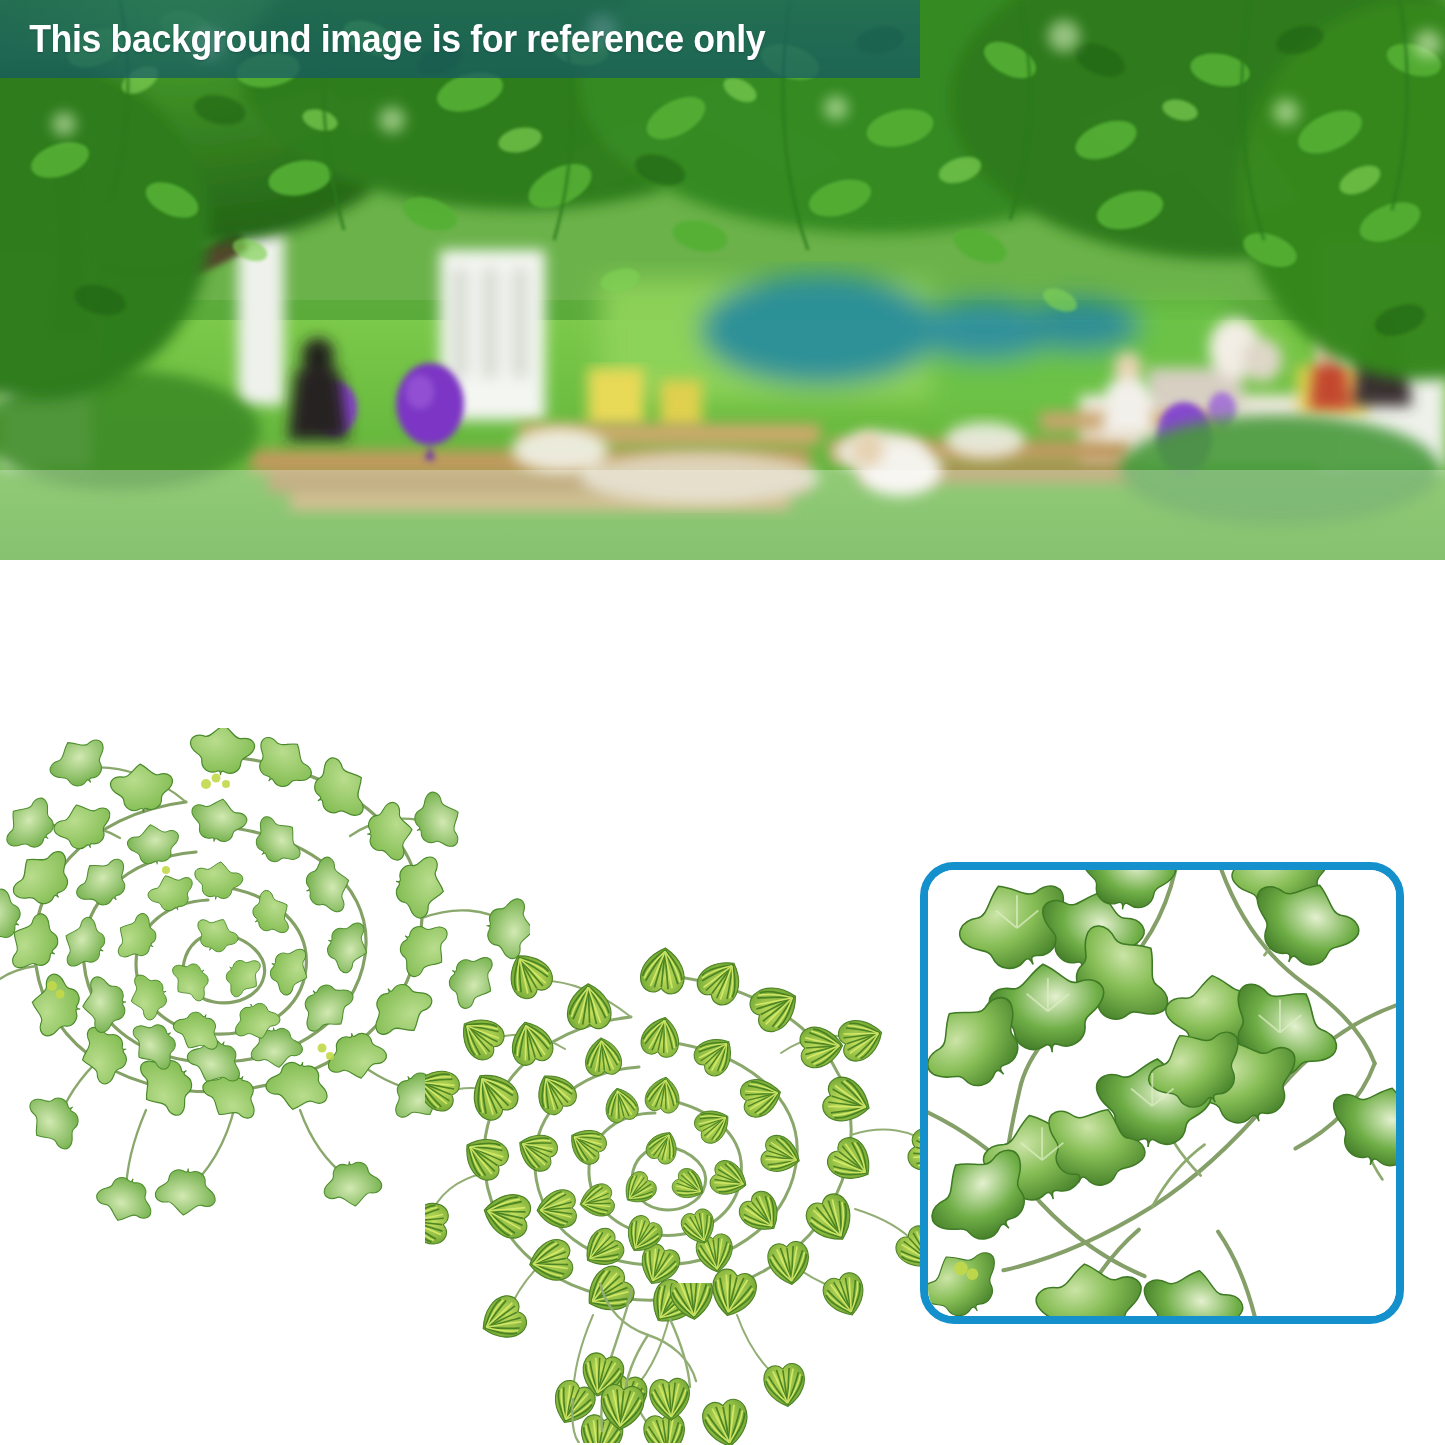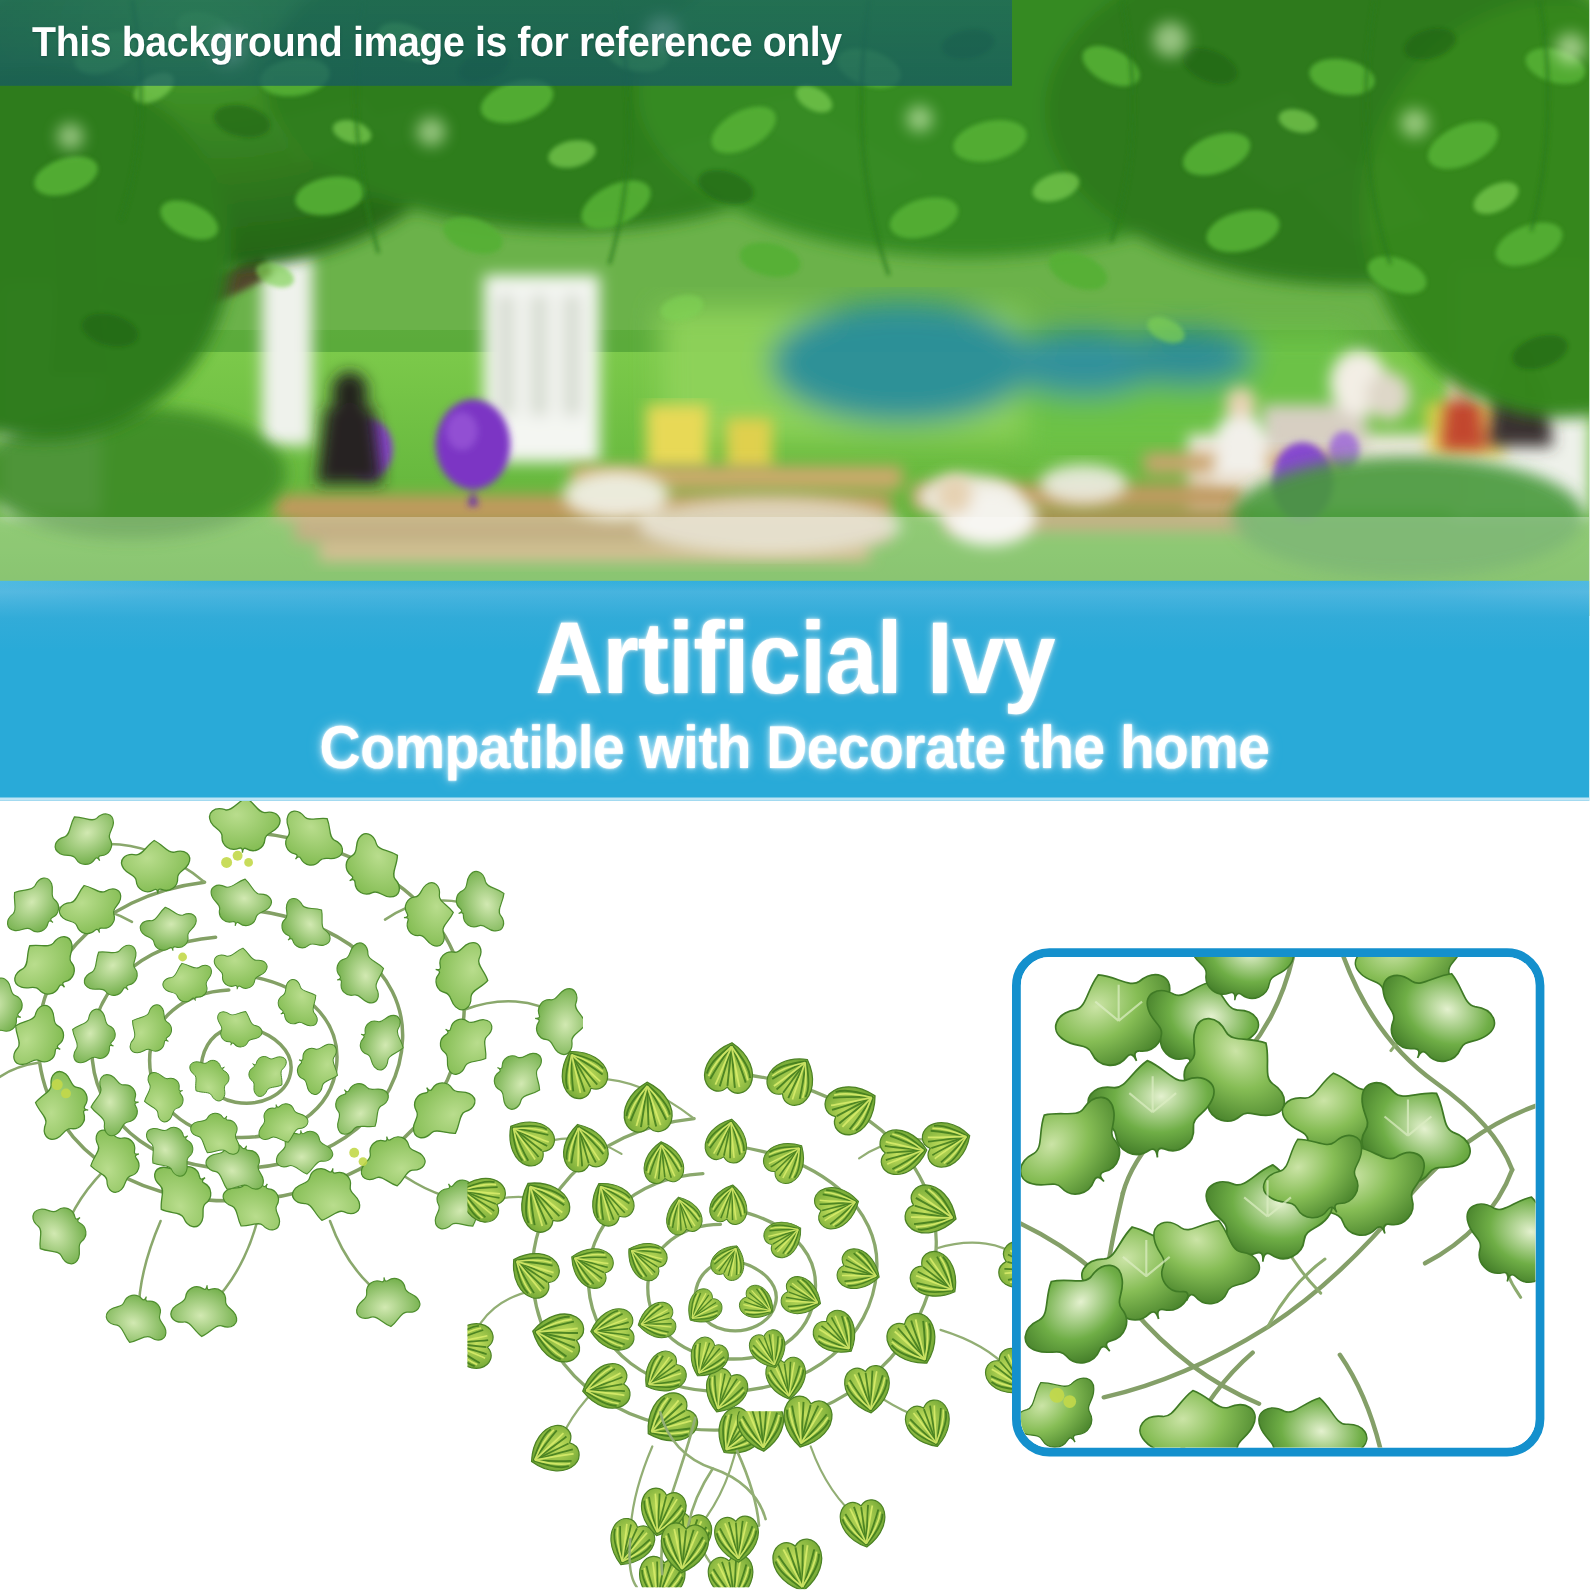--- a/index.html
+++ b/index.html
@@ -328,26 +328,20 @@
       </g>
 
       <rect x="0" y="470" width="1445" height="90" fill="#ffffff" opacity=".30"></rect>
     </svg>
   </div>
 
   <div class="ref-banner">
     <span>This background image is for reference only</span>
   </div>
 
-  <div class="title-band">
-    <div class="band-inner">
-      <div class="hero-title">Artificial Ivy</div>
-      <div class="hero-sub">Compatible with Decorate the home</div>
-    </div>
-  </div>
 
   <div class="product-area">
 
     <svg class="garland garland-ivy" viewBox="0 0 560 520">
       <defs>
         <radialGradient id="ivyLeaf" cx="38%" cy="32%" r="75%">
           <stop offset="0" stop-color="#b9dd8d"></stop>
           <stop offset="45" stop-color="#7fba4e"></stop>
           <stop offset="1" stop-color="#4c8a2c"></stop>
         </radialGradient>

